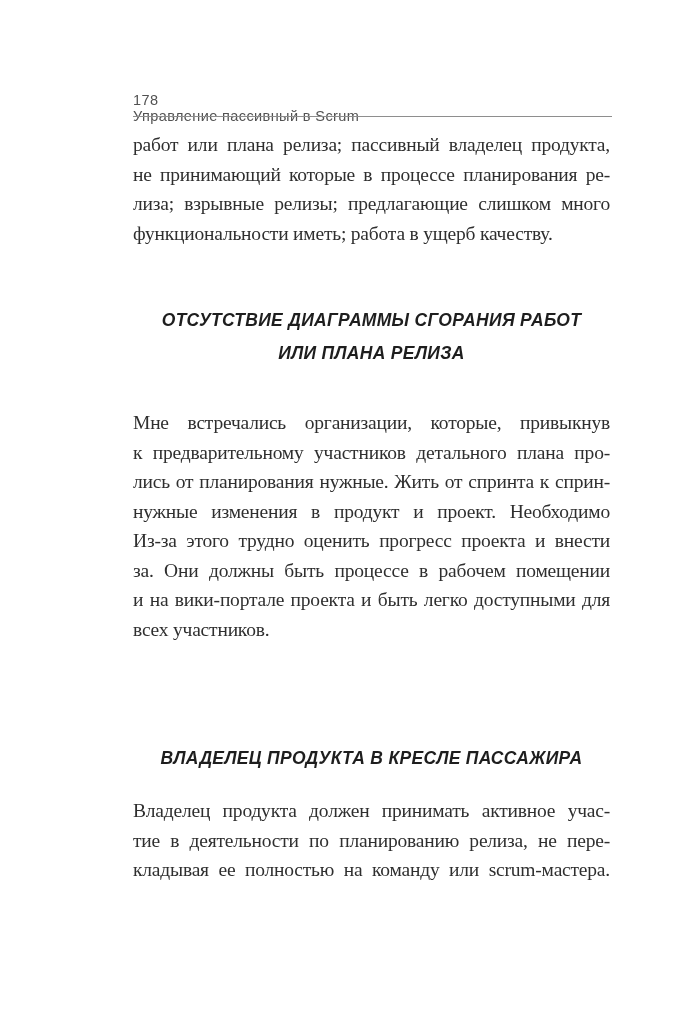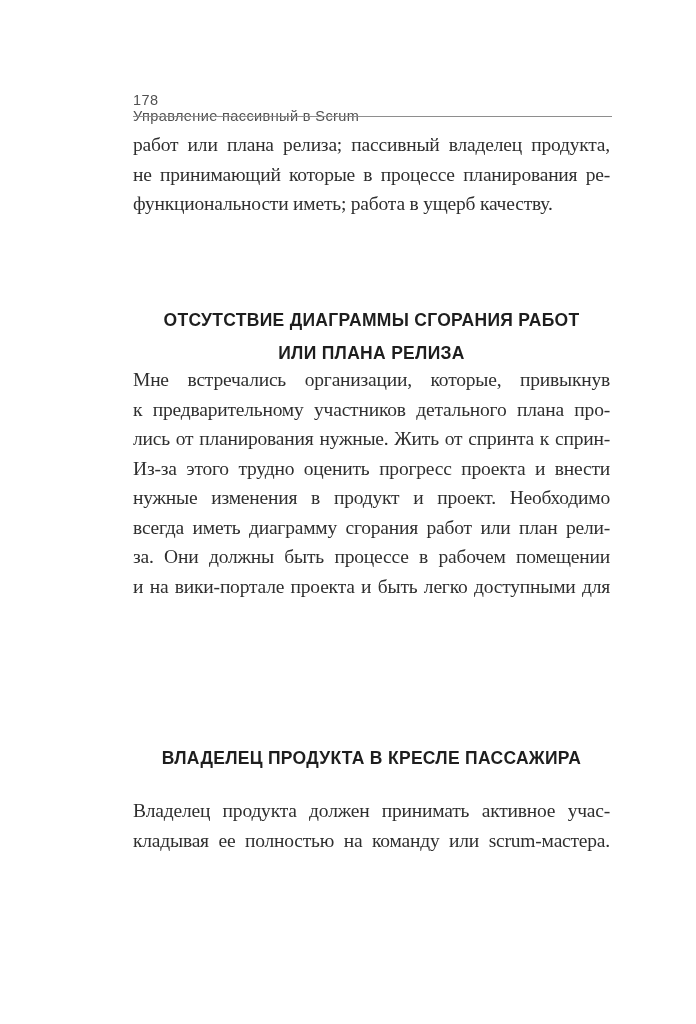--- a/index.html
+++ b/index.html
@@ -58,65 +58,68 @@
     position: absolute;
     left: 133px;
     width: 477px;
     text-align: center;
     font-family: "Liberation Sans", sans-serif;
     font-weight: bold;
     font-size: 17.5px;
     line-height: 33px;
     color: #1e1e1e;
     letter-spacing: 0.3px;
+    font-style: italic;
   }
   .heading .hln {
     white-space: nowrap;
   }
   #p1 { top: 130px; }
   #h1 { top: 304px; }
-  #p2 { top: 365px; }
+  #p2 { top: 408px; }
   #h2 { top: 742px; }
   #p3 { top: 796px; }
 </style>
 </head>
 <body>
 
 <div class="page">
 
   <div class="hdr">
     <span>178</span>
     <span>Управление пассивный в Scrum</span>
   </div>
   <div class="rule"></div>
 
   <div class="para" id="p1">
     <div class="ln">работ или плана релиза; пассивный владелец продукта,</div>
     <div class="ln">не принимающий которые в процессе планирования ре-</div>
+    <div class="ln">лиза; взрывные релизы; предлагающие слишком много</div>
     <div class="ln last">функциональности иметь; работа в ущерб качеству.</div>
   </div>
 
   <div class="heading" id="h1">
     <div class="hln">ОТСУТСТВИЕ ДИАГРАММЫ СГОРАНИЯ РАБОТ</div>
     <div class="hln">ИЛИ ПЛАНА РЕЛИЗА</div>
   </div>
 
   <div class="para" id="p2">
     <div class="ln">Мне встречались организации, которые, привыкнув</div>
     <div class="ln">к предварительному участников детального плана про-</div>
     <div class="ln">лись от планирования нужные. Жить от спринта к сприн-</div>
+    <div class="ln">нужные изменения в продукт и проект. Необходимо</div>
     <div class="ln">Из-за этого трудно оценить прогресс проекта и внести</div>
-    <div class="ln">нужные изменения в продукт и проект. Необходимо</div>
-    <div class="ln">всегда иметь диаграмму сгорания работ или план рели-</div>
     <div class="ln">за. Они должны быть процессе в рабочем помещении</div>
     <div class="ln">и на вики-портале проекта и быть легко доступными для</div>
+    <div class="ln last">всех участников.</div>
   </div>
 
   <div class="heading" id="h2">
     <div class="hln">ВЛАДЕЛЕЦ ПРОДУКТА В КРЕСЛЕ ПАССАЖИРА</div>
   </div>
 
   <div class="para" id="p3">
     <div class="ln">Владелец продукта должен принимать активное учас-</div>
+    <div class="ln">тие в деятельности по планированию релиза, не пере-</div>
     <div class="ln">кладывая ее полностью на команду или scrum-мастера.</div>
   </div>
 
 </div>
 
 </body></html>

